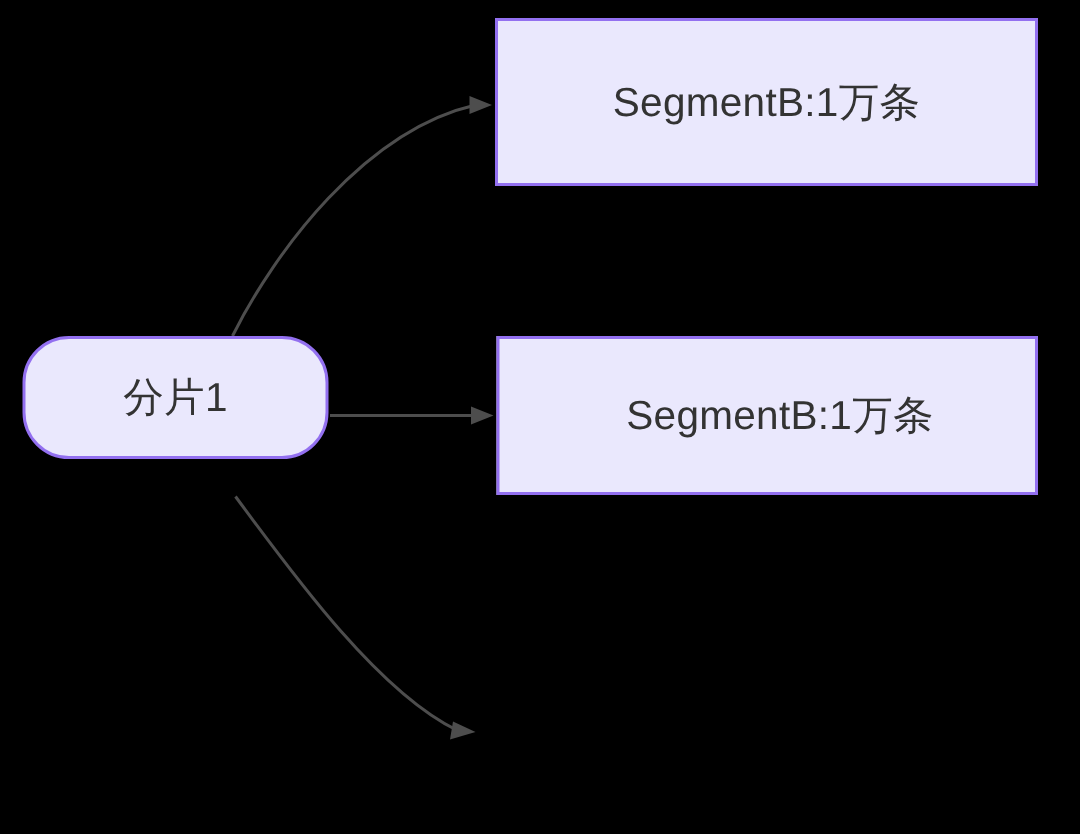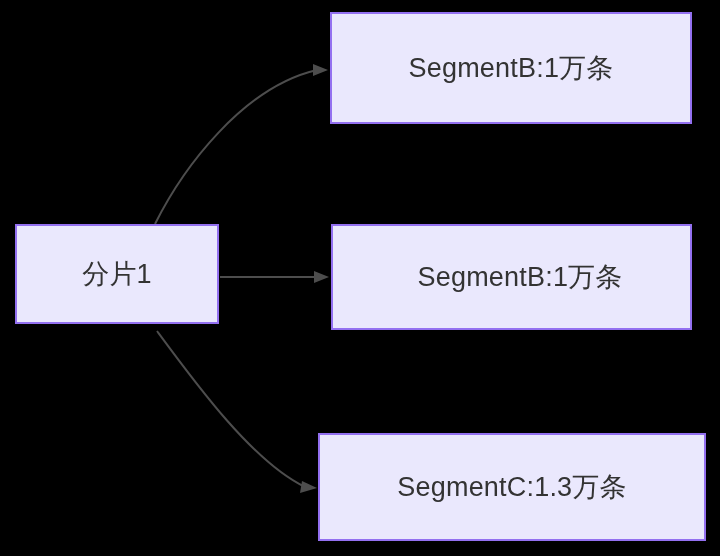--- a/index.html
+++ b/index.html
@@ -22,21 +22,21 @@
     border: 2px solid #9370f0;
     display: flex;
     align-items: center;
     justify-content: center;
     color: #333333;
     font-size: 27px;
     line-height: 1.2;
     letter-spacing: 0.2px;
     white-space: nowrap;
   }
-  #node-source { left: 15px;  top: 224px; width: 204px; height: 100px; }
+  #node-source { left: 15px;  top: 224px; width: 204px; height: 82px; border-radius: 31px; }
   #node-a      { left: 330px; top: 12px;  width: 362px; height: 112px; }
   #node-b      { left: 331px; top: 224px; width: 361px; height: 106px; padding-left: 17px; }
   #node-c      { left: 318px; top: 433px; width: 388px; height: 108px; }
   #edges {
     position: absolute;
     left: 0;
     top: 0;
     width: 720px;
     height: 556px;
     pointer-events: none;
@@ -79,17 +79,14 @@
   </div>
 
   <div class="node" id="node-a">
     <span>SegmentB:1万条</span>
   </div>
 
   <div class="node" id="node-b">
     <span>SegmentB:1万条</span>
   </div>
 
-  <div class="node" id="node-c">
-    <span>SegmentC:1.3万条</span>
-  </div>
 
 </div>
 
 </body></html>

